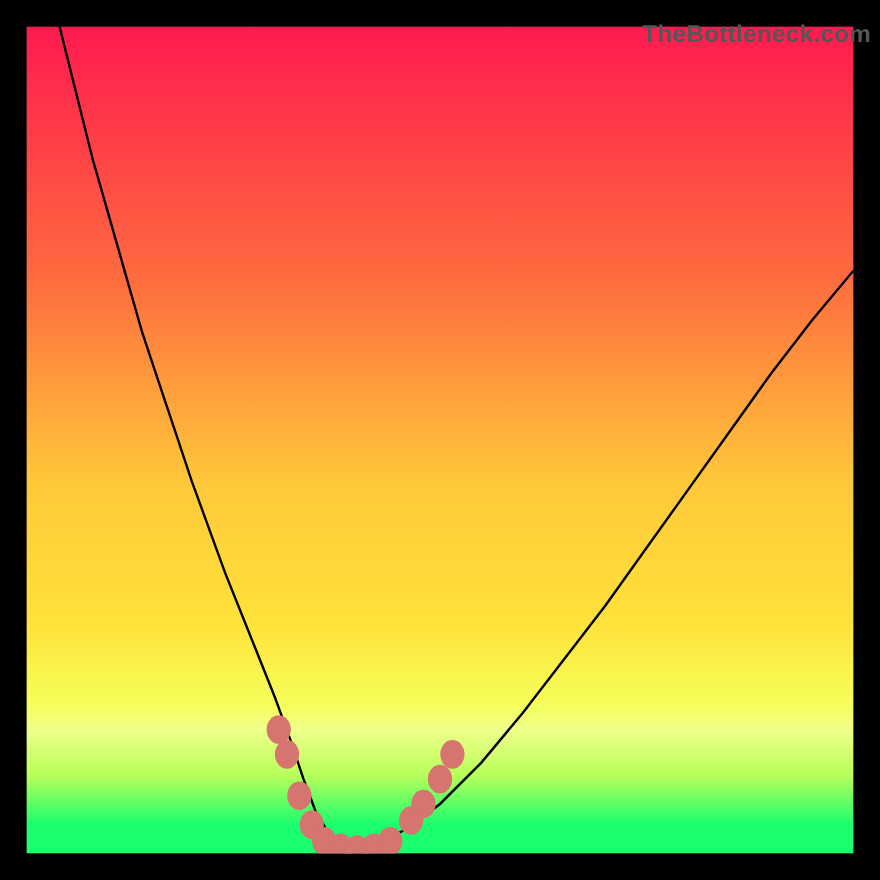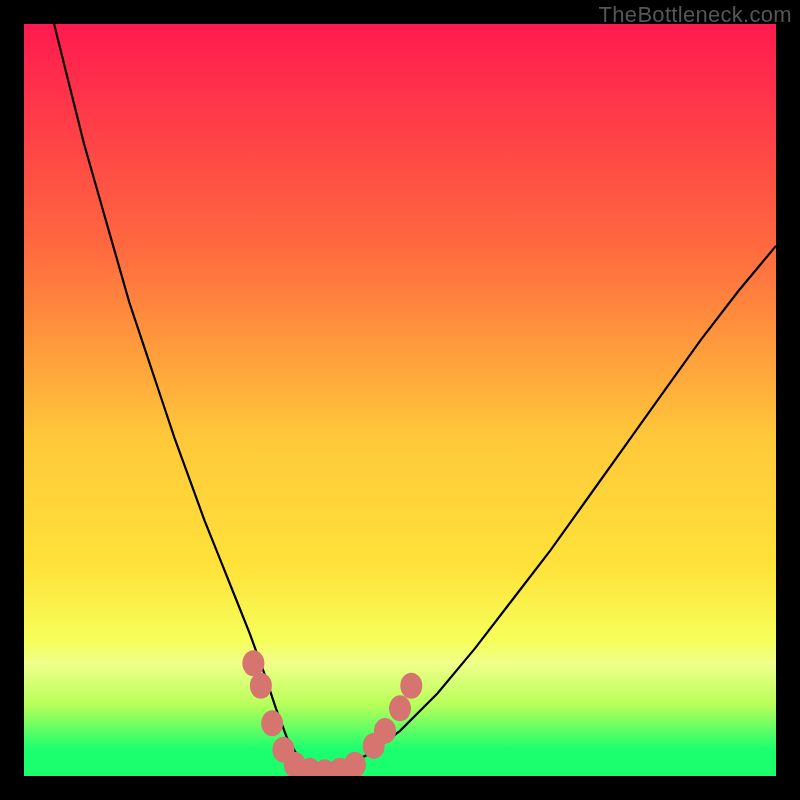--- a/index.html
+++ b/index.html
@@ -21,25 +21,25 @@
   }
   .plot {
     position: absolute;
     left: 0;
     top: 0;
     width: 752px;
     height: 752px;
   }
   .watermark {
     position: absolute;
-    top: 2px;
+    top: 18px;
     right: 8px;
     color: #565656;
     font-size: 22px;
-    font-weight: 400;
+    font-weight: 700;
     letter-spacing: 0.3px;
     user-select: none;
   }
 </style>
 </head>
 <body>
 
 <div class="frame">
   <svg class="plot" viewBox="0 0 752 752" preserveAspectRatio="none">
     <defs>

